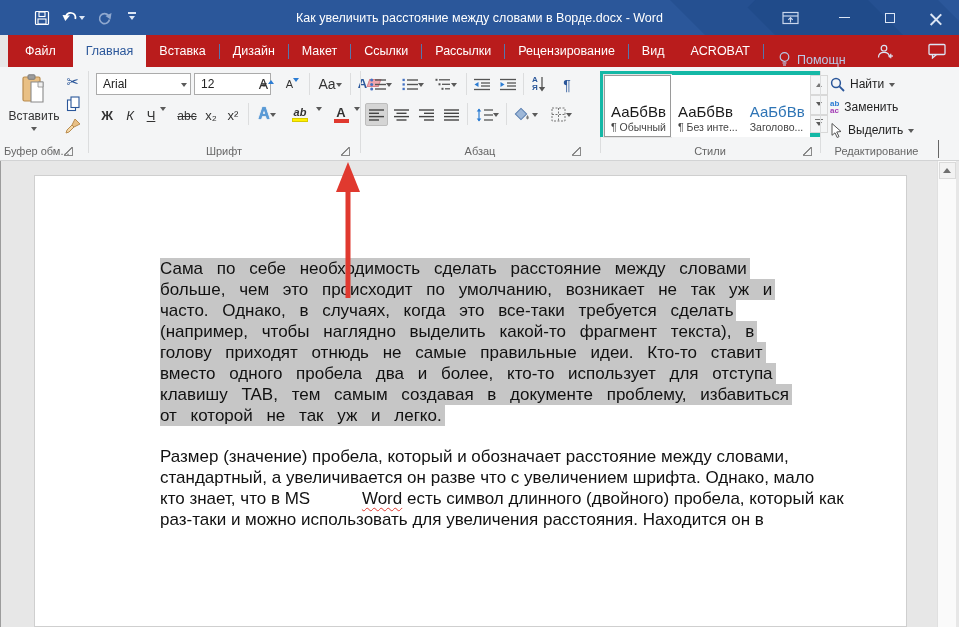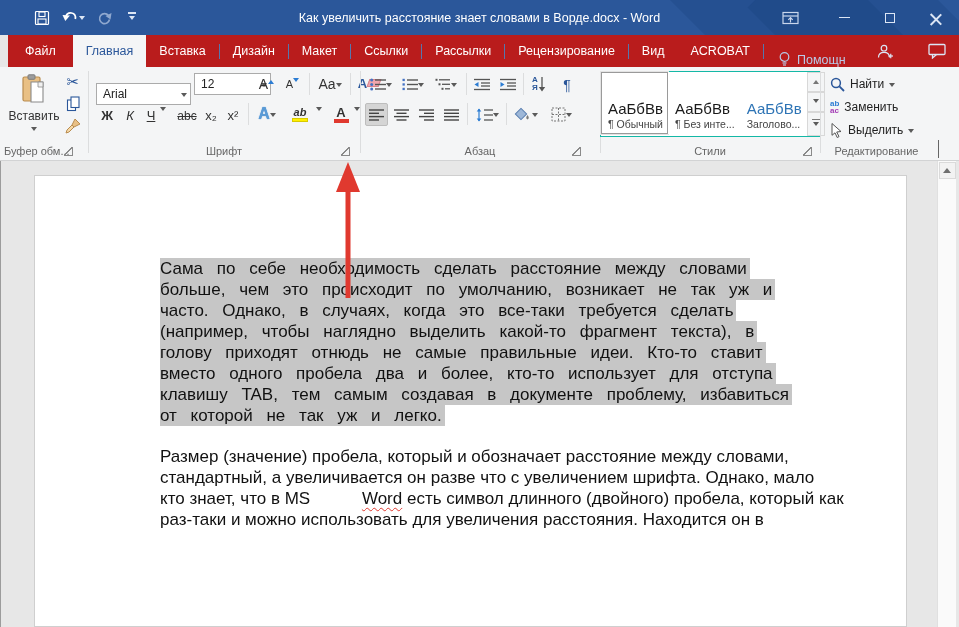--- a/index.html
+++ b/index.html
@@ -97,21 +97,21 @@
       <svg width="16" height="16" viewBox="0 0 16 16">
           <path d="M12.5 5.5 A5 5 0 1 0 13.5 9.5" fill="none" stroke="#8fa8cf" stroke-width="1.6"></path>
           <polygon points="15.5,3 14.5,9.5 9.5,6" fill="#8fa8cf"></polygon>
         </svg>
     </div>
     <div class="qbtn" style="flex-direction:column;">
       <div style="width:8px;height:1.4px;background:#dce6f5;margin-bottom:2px;"></div>
       <span class="caret white" style="margin-top:0;"></span>
     </div>
   </div>
-  <div class="title-text">Как увеличить расстояние знает словами в Ворде.docx - Word</div>
+  <div class="title-text">Как увеличить расстояние между словами в Ворде.docx - Word</div>
   <div class="wincontrols">
     <div class="wbtn" style="margin-right:8px;">
       <svg width="17" height="16" viewBox="0 0 17 16">
           <rect x="1" y="2.5" width="15" height="11" fill="none" stroke="#c9d6ec" stroke-width="1.2"></rect>
           <line x1="1" y1="6" x2="16" y2="6" stroke="#c9d6ec" stroke-width="1.2"></line>
           <path d="M8.5 12.5 V8 M6.3 9.8 L8.5 7.6 L10.7 9.8" fill="none" stroke="#c9d6ec" stroke-width="1.2"></path>
         </svg>
     </div>
     <div class="wbtn">
         <div class="wline"></div>
@@ -196,21 +196,21 @@
           <path d="M10 1 L15 6 L9 9 L7 7 Z" fill="#e9c085" stroke="#b98c4f"></path>
           <path d="M7 7 L9 9 L4 14 L1 15 L2 12 Z" fill="#f6d9a8" stroke="#b98c4f"></path>
         </svg>
     </div>
     <div class="grouplabel" style="text-align:left;padding-left:4px;">Буфер обм...</div>
     <div class="launcher" style="left:64px;"></div>
   </div>
   <div class="gsep" style="left:88px;"></div>
 
   <div class="abs" style="left:88px;top:0;width:272px;height:94px;">
-    <div class="abs combo" style="left:8px;top:16px;width:95px;">
+    <div class="abs combo" style="left:8px;top:6px;width:95px;">
       <span>Arial</span>
         <span class="caret"></span>
     </div>
     <div class="abs combo" style="left:106px;top:6px;width:77px;">
       <span>12</span>
         <span class="caret"></span>
     </div>
     <div class="abs rbtn" style="left:166px;top:6px;width:25px;height:22px;">
       <span style="font-size:14px;color:#333;">A</span>
         <span style="width:0;height:0;border:3px solid transparent;border-bottom:4px solid #2b7cd3;margin-bottom:8px;"></span>
@@ -397,21 +397,21 @@
           <line x1="1" y1="7.5" x2="14" y2="7.5" stroke="#777" stroke-width="1" stroke-dasharray="2,1.5"></line>
         </svg>
       <span class="caret"></span>
     </div>
     <div class="grouplabel">Абзац</div>
     <div class="launcher" style="left:212px;"></div>
   </div>
   <div class="gsep" style="left:600px;"></div>
 
   <div class="abs" style="left:600px;top:0;width:220px;height:94px;">
-    <div class="abs" style="left:0;top:4px;width:220px;height:66px;background:#fff;border:1px solid #14b8a6;display:flex;">
+    <div class="abs" style="left:0;top:4px;width:220px;height:66px;background:#fff;border:4px solid #14b8a6;display:flex;">
       <div class="stylecard sel">
         <span class="prev">АаБбВв</span>
         <span class="nm">¶ Обычный</span>
       </div>
       <div class="stylecard">
         <span class="prev">АаБбВв</span>
         <span class="nm">¶ Без инте...</span>
       </div>
       <div class="stylecard">
         <span class="prev blue">АаБбВв</span>

